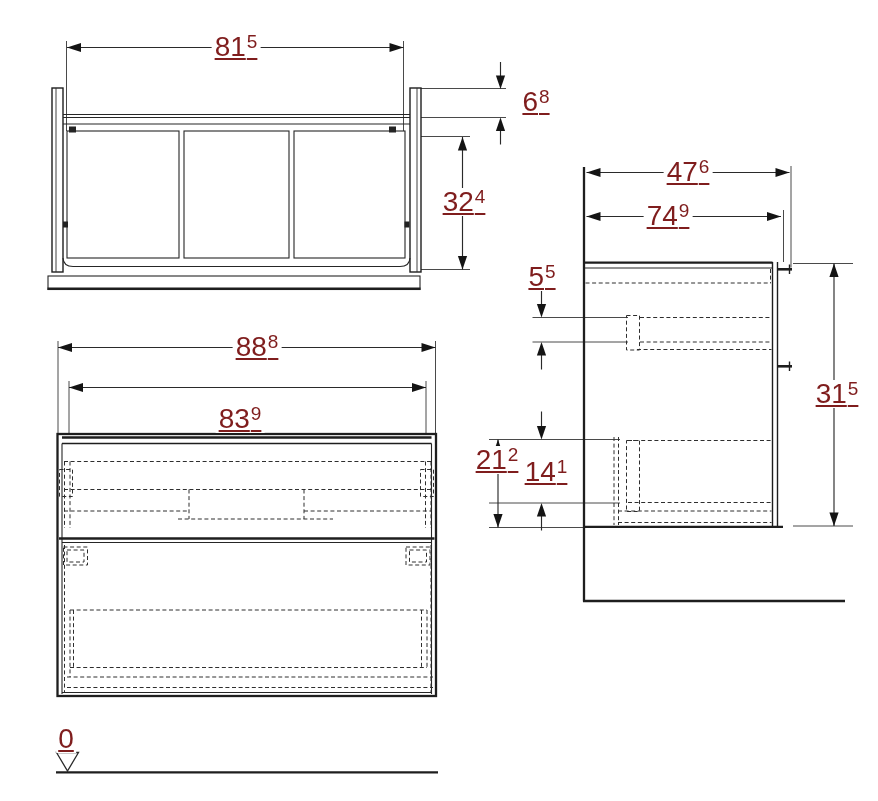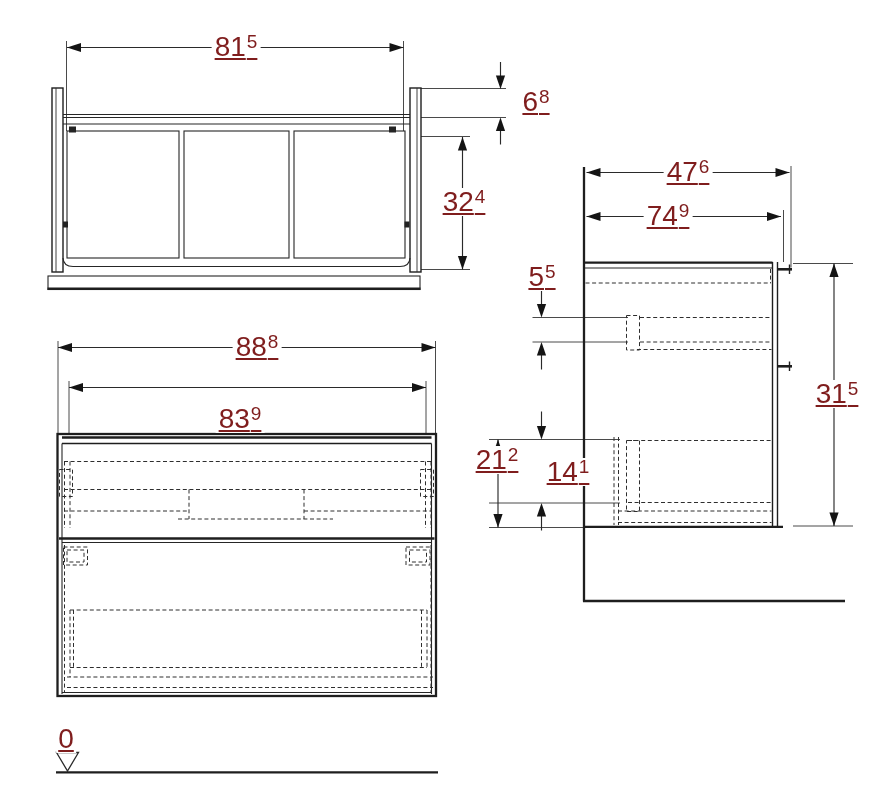--- a/index.html
+++ b/index.html
@@ -208,17 +208,17 @@
   <div class="dim-label" style="left:688px;top:172px;"><span>47</span><span class="sup">6</span></div>
 
   <div class="dim-label" style="left:668px;top:216px;"><span>74</span><span class="sup">9</span></div>
 
   <div class="dim-label" style="left:542px;top:277px;"><span>5</span><span class="sup">5</span></div>
 
   <div class="dim-label" style="left:837px;top:394px;"><span>31</span><span class="sup">5</span></div>
 
   <div class="dim-label" style="left:497px;top:460px;text-align:center;"><span>21</span><span class="sup">2</span></div>
 
-  <div class="dim-label" style="left:546px;top:472px;margin-left:22px;"><span>14</span><span class="sup">1</span></div>
+  <div class="dim-label" style="left:546px;top:472px;"><span>14</span><span class="sup">1</span></div>
 
   <div class="dim-label datum-label" style="left:66px;top:739px;"><span>0</span></div>
 
 </div>
 
 </body></html>

